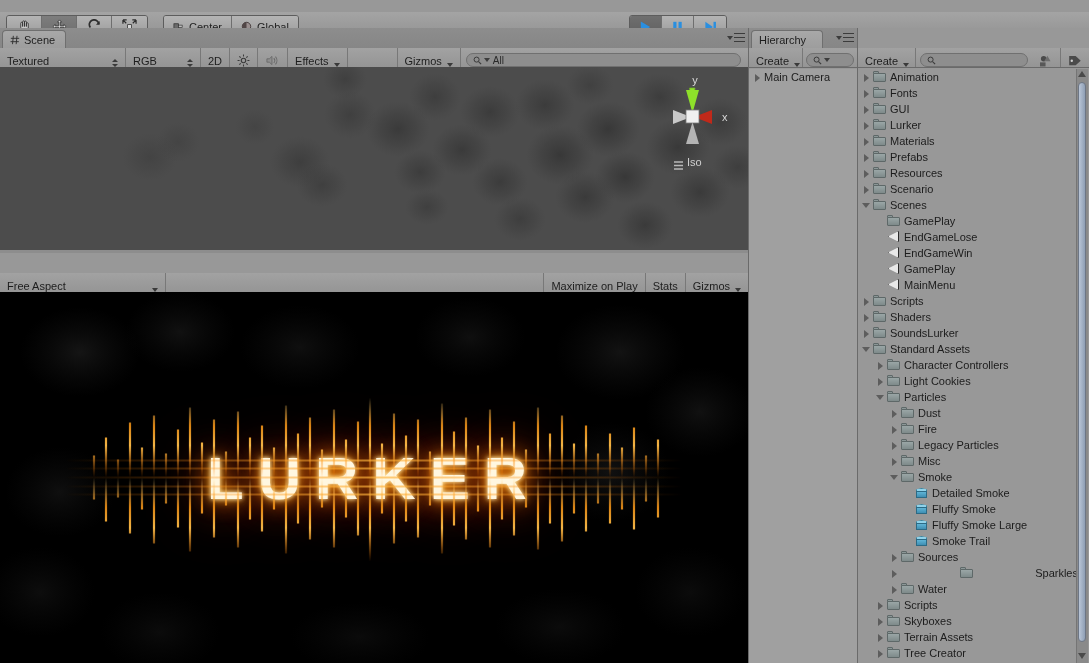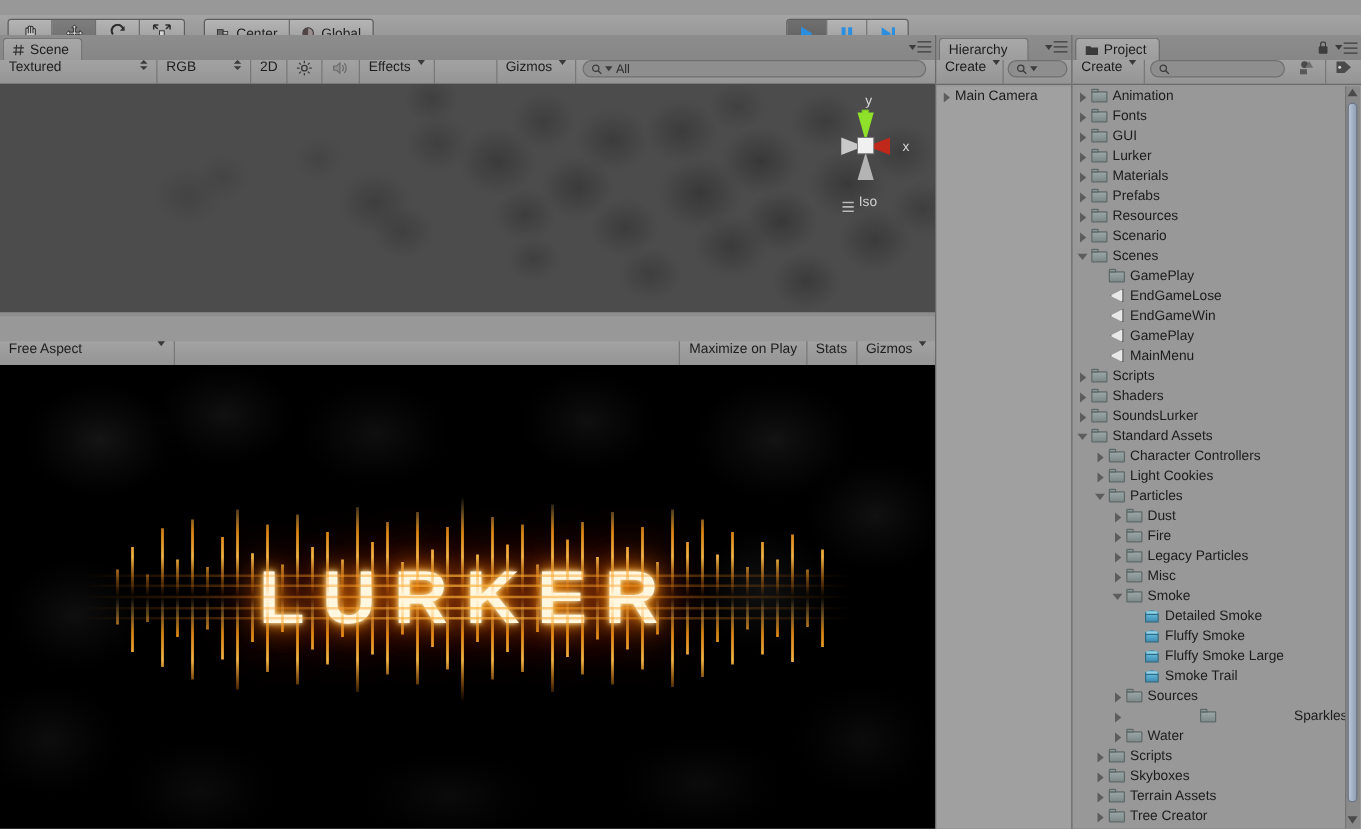--- a/index.html
+++ b/index.html
@@ -38,21 +38,21 @@
     display:flex;align-items:center;gap:4px;font-size:11px;color:#1d1d1d;}
   .tabmenu{position:absolute;right:3px;top:5px;display:flex;align-items:center;gap:1px;}
   .burger{width:11px;height:9px;display:flex;flex-direction:column;justify-content:space-between;}
   .burger i{display:block;height:1px;background:#3c3c3c;}
   .caretsm{width:0;height:0;border-left:3px solid transparent;border-right:3px solid transparent;
     border-top:4px solid #3c3c3c;}
 
   .subbar{position:absolute;left:0;height:19px;width:100%;
     background:linear-gradient(#a2a2a2,#959595);border-bottom:1px solid #6a6a6a;
     display:flex;align-items:center;}
-  .cell{height:19px;display:flex;align-items:flex-start;padding:0 7px;
+  .cell{height:19px;display:flex;align-items:flex-end;padding:0 7px;
     border-right:1px solid #787878;font-size:11px;color:#1d1d1d;box-sizing:border-box;}
   .cell.nb{border-right:none;}
   .arrows{display:inline-flex;flex-direction:column;gap:2px;margin-left:auto;padding-left:8px;}
   .arrows b{width:0;height:0;border-left:3px solid transparent;border-right:3px solid transparent;}
   .arrows b.u{border-bottom:3px solid #3a3a3a;}
   .arrows b.d{border-top:3px solid #3a3a3a;}
   .dncaret{width:0;height:0;border-left:3px solid transparent;border-right:3px solid transparent;
     border-top:4px solid #3a3a3a;margin-left:5px;}
 
   .searchfield{height:14px;border-radius:7px;background:#8e8e8e;
@@ -318,21 +318,21 @@
           <text x="35" y="97" font-size="11" font-family="Liberation Sans, sans-serif" fill="#cfcfcf"></text>
         </svg>
         <div style="position:absolute;left:35px;top:84px;font-size:11px;color:#cfcfcf;">Iso</div>
       </div>
     </div>
   </div>
 
   <div class="panel" id="game-panel">
 
     <div class="subbar" style="top:20px;">
-      <div class="cell" style="width:140px;gap:12px;">
+      <div class="cell" style="width:166px;gap:12px;">
         <span>Free Aspect</span>
         <span class="dncaret" style="margin-left:auto;"></span>
       </div>
       <div class="cell" style="flex:1;"></div>
       <div class="cell">
         <span>Maximize on Play</span>
       </div>
       <div class="cell">
         <span>Stats</span>
       </div>
@@ -429,37 +429,20 @@
 
     <div style="position:absolute;left:0;top:41px;width:108px;height:594px;background:#a0a0a0;">
       <div class="trow" style="padding-left:4px;height:16px;">
         <span class="tri r"></span>
         <span>Main Camera</span>
       </div>
     </div>
   </div>
 
   <div class="panel" id="project-panel">
-    <div class="tabbar">
-      <div class="tab">
-        <svg width="11" height="10" viewBox="0 0 12 11">
-            <path d="M0.6 2.2h4l1 1.2h5.8v6.6H0.6z" fill="#3a3a3a"></path>
-          </svg>
-        <span>Project</span>
-      </div>
-      <div class="tabmenu">
-        <span class="lockico" style="margin-right:4px;"></span>
-        <span class="caretsm"></span>
-        <span class="burger">
-            <i></i>
-            <i></i>
-            <i></i>
-          </span>
-      </div>
-    </div>
 
     <div class="subbar" style="top:20px;">
       <div class="cell" style="width:58px;">
         <span>Create</span>
         <span class="dncaret"></span>
       </div>
       <div class="cell nb" style="flex:1;padding:0 4px;">
         <div class="searchfield" style="width:100%;">
           <svg width="9" height="9" viewBox="0 0 10 10">
               <circle cx="4" cy="4" r="2.8" fill="none" stroke="#3a3a3a" stroke-width="1.1"></circle>

